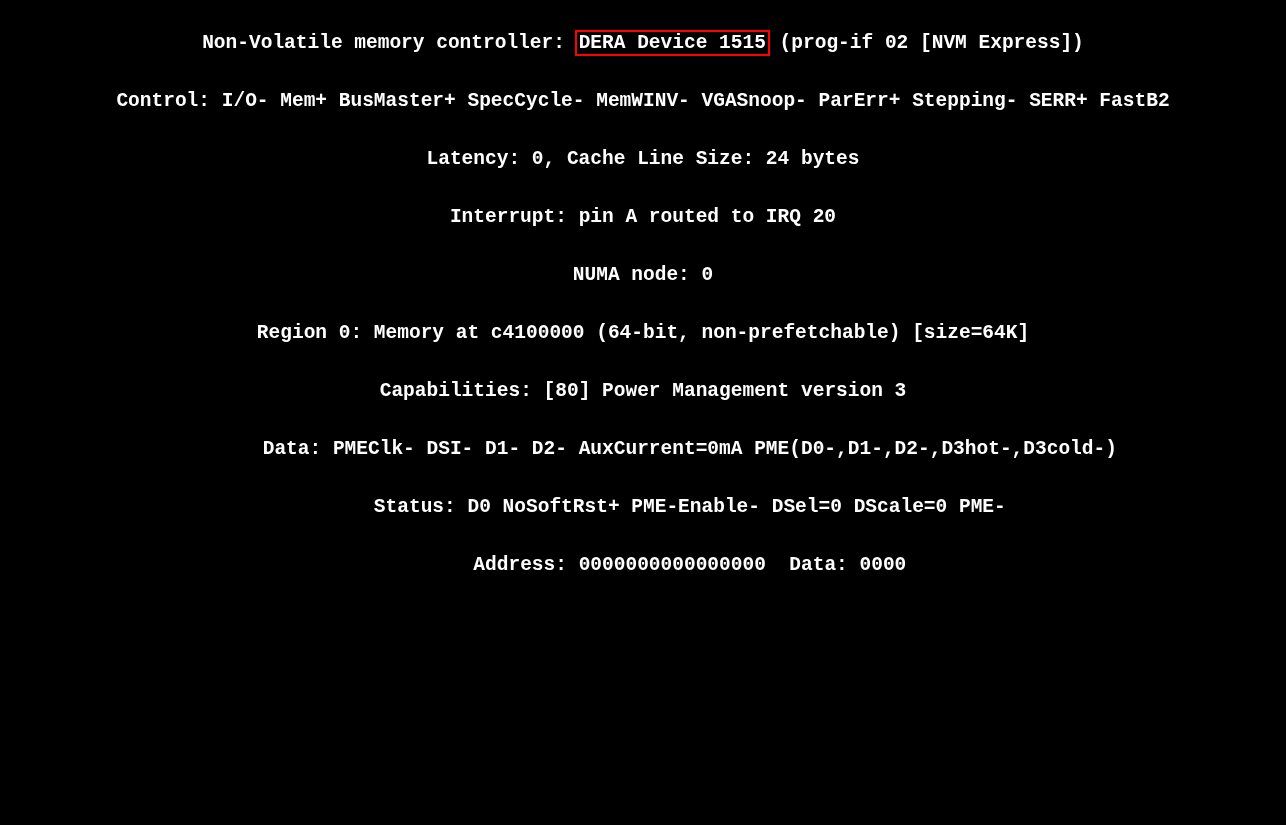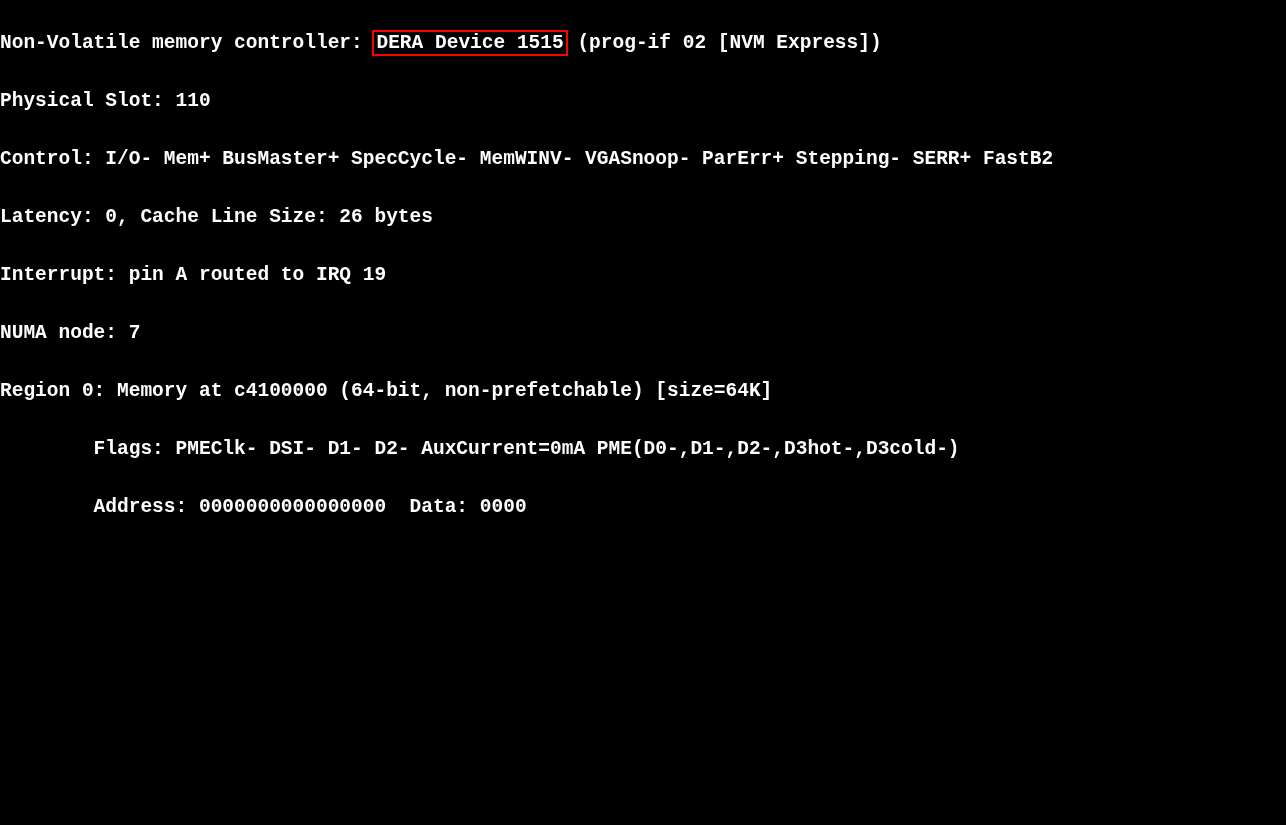--- a/index.html
+++ b/index.html
@@ -12,39 +12,40 @@
     line-height: 29px;
     font-weight: bold;
     width: 1286px;
     height: 825px;
     overflow: hidden;
   }
   .terminal {
     white-space: pre;
     padding: 0;
   }
-  .line { white-space: pre; }
+  .line { white-space: pre; text-align: center; }
   .highlight-red {
     border: 2px solid #ff0000;
     padding: 0 2px;
     margin: 0 -2px;
   }
 </style>
 </head>
 <body>
 
 <div class="terminal">
 <div class="line"><span>Non-Volatile memory controller: </span><span class="highlight-red">DERA Device 1515</span><span> (prog-if 02 [NVM Express])</span></div>
-<div class="line">Physical Slot: 110</div>
 <div class="line">Control: I/O- Mem+ BusMaster+ SpecCycle- MemWINV- VGASnoop- ParErr+ Stepping- SERR+ FastB2</div>
-<div class="line">Latency: 0, Cache Line Size: 26 bytes</div>
-<div class="line">Interrupt: pin A routed to IRQ 19</div>
-<div class="line">NUMA node: 7</div>
+<div class="line">Latency: 0, Cache Line Size: 24 bytes</div>
+<div class="line">Interrupt: pin A routed to IRQ 20</div>
+<div class="line">NUMA node: 0</div>
 <div class="line">Region 0: Memory at c4100000 (64-bit, non-prefetchable) [size=64K]</div>
-<div class="line">        Flags: PMEClk- DSI- D1- D2- AuxCurrent=0mA PME(D0-,D1-,D2-,D3hot-,D3cold-)</div>
+<div class="line">Capabilities: [80] Power Management version 3</div>
+<div class="line">        Data: PMEClk- DSI- D1- D2- AuxCurrent=0mA PME(D0-,D1-,D2-,D3hot-,D3cold-)</div>
+<div class="line">        Status: D0 NoSoftRst+ PME-Enable- DSel=0 DScale=0 PME-</div>
 <div class="line">        Address: 0000000000000000  Data: 0000</div>
 
 
 
 
 
 
 
 
 

